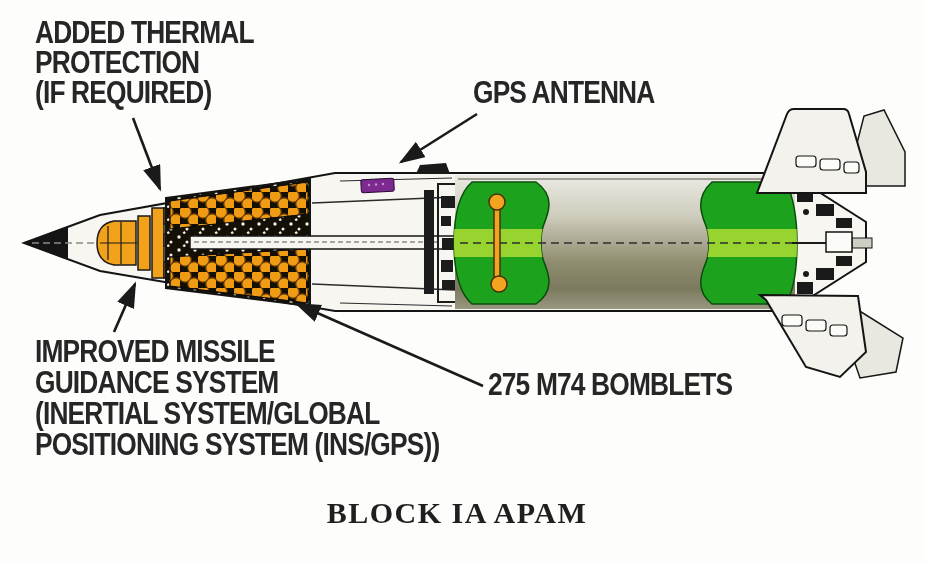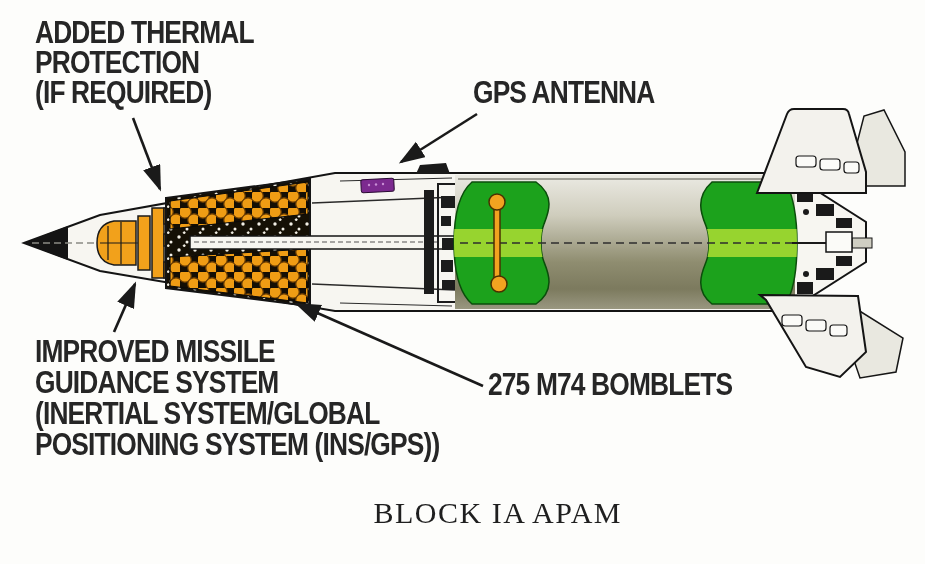--- a/index.html
+++ b/index.html
@@ -4,22 +4,22 @@
 <style>
   html,body{margin:0;padding:0;}
   body{width:925px;height:564px;overflow:hidden;background:#fdfdfb;}
   .stage{position:relative;width:925px;height:564px;background:#fdfdfb;
          font-family:"Liberation Sans","DejaVu Sans",sans-serif;}
   svg{position:absolute;left:0;top:0;}
   .lbl{position:absolute;font-size:31px;font-weight:700;color:#262626;
        line-height:30px;letter-spacing:-1px;white-space:nowrap;
        transform:scaleX(.85);transform-origin:0 0;}
   .lbl.multi4{line-height:31px;}
-  .title{position:absolute;left:292px;top:496px;width:330px;text-align:right;
-         font-family:"Liberation Serif","DejaVu Serif",serif;font-weight:400;
+  .title{position:absolute;left:292px;top:496px;width:330px;text-align:center;
+         font-family:"Liberation Serif","DejaVu Serif",serif;font-weight:700;
          font-size:30px;letter-spacing:1.5px;color:#1f1f1f;white-space:nowrap;}
 </style>
 </head>
 <body>
 
 <div class="stage">
 
 <svg width="925" height="564" viewBox="0 0 925 564">
   <defs>
     <pattern id="bomblets" width="18" height="16" patternUnits="userSpaceOnUse">

